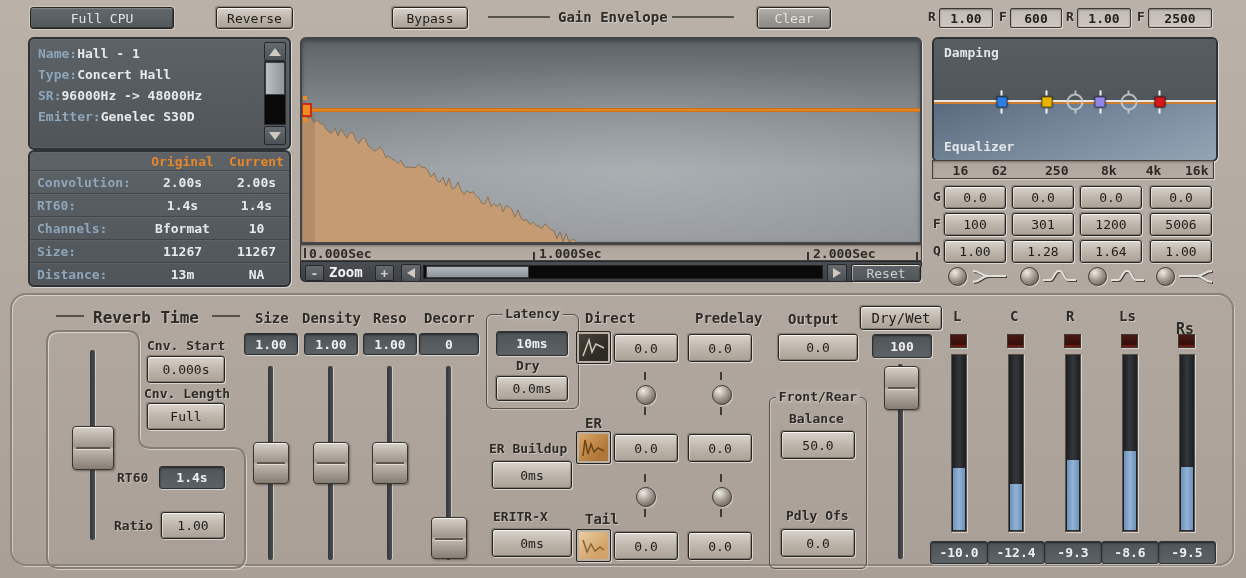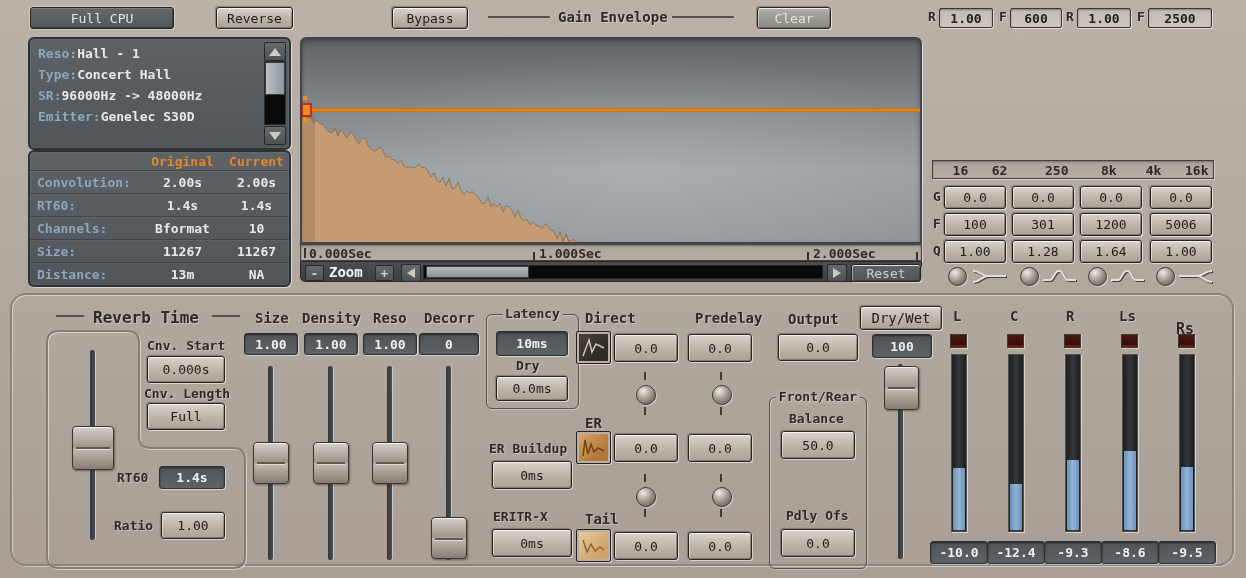--- a/index.html
+++ b/index.html
@@ -97,21 +97,21 @@
   <div class="field" style="left:939px;top:8px;width:52px;height:18px">1.00</div>
   <span class="lbl" style="left:999px;top:9px">F</span>
   <div class="field" style="left:1010px;top:8px;width:50px;height:18px">600</div>
   <span class="lbl" style="left:1066px;top:9px">R</span>
   <div class="field" style="left:1077px;top:8px;width:52px;height:18px">1.00</div>
   <span class="lbl" style="left:1137px;top:9px">F</span>
   <div class="field" style="left:1148px;top:8px;width:62px;height:18px">2500</div>
 
   <div class="panel" style="left:28px;top:37px;width:259px;height:109px">
     <div style="position:absolute;left:8px;top:4px">
-      <div class="rowtxt"><span class="bluelbl">Reso:</span><span class="whiteval">Hall - 1</span></div>
+      <div class="rowtxt"><span class="bluelbl">Name:</span><span class="whiteval">Hall - 1</span></div>
       <div class="rowtxt"><span class="bluelbl">Type:</span><span class="whiteval">Concert Hall</span></div>
       <div class="rowtxt"><span class="bluelbl">SR:</span><span class="whiteval">96000Hz -&gt; 48000Hz</span></div>
       <div class="rowtxt"><span class="bluelbl">Emitter:</span><span class="whiteval">Genelec S30D</span></div>
     </div>
 
     <div class="arrowbtn" style="right:3px;top:3px;width:20px;height:17px">
         <span class="tri-up"></span>
       </div>
     <div style="position:absolute;right:3px;top:22px;width:20px;height:62px;background:#0a0a0a;border:1px solid #2a2d30">
       <div style="position:absolute;left:0;top:0;width:100%;height:33px;background:linear-gradient(90deg,#b9c0c5,#8f979c);border:1px solid #3a3e41;box-sizing:border-box"></div>
@@ -191,20 +191,34 @@
       </div>
     <div style="position:absolute;left:122px;top:3px;width:400px;height:14px;background:#0a0a0a;border:1px solid #222;box-sizing:border-box">
       <div style="position: absolute; top: 0px; height: 100%; background: linear-gradient(rgb(178, 185, 190), rgb(141, 148, 153)); border: 1px solid rgb(58, 62, 65); box-sizing: border-box; left: 0.5%; width: 26%;"></div>
     </div>
     <div class="arrowbtn" style="left:526px;top:2px;width:18px;height:16px">
         <span class="tri-right"></span>
       </div>
     <div class="btn gray" style="left:550px;top:2px;width:68px;height:16px;background:linear-gradient(180deg,#5f6468,#50555a);color:#cdd0d2;font-size:13px">Reset</div>
   </div>
 
+  <div class="panel" style="left:932px;top:37px;width:282px;height:121px;overflow:hidden">
+    <div style="position:absolute;left:0;top:0;width:100%;height:52%;background:linear-gradient(180deg,#585d61,#51565a)"></div>
+    <div style="position:absolute;left:0;top:52%;width:100%;height:48%;background:linear-gradient(160deg,#5a6a7e,#7c8fa1 60%,#93a5b4)"></div>
+    <span style="position:absolute;left:10px;top:6px;color:#e2e6e9;font-weight:bold;font-size:13px">Damping</span>
+    <span style="position:absolute;left:10px;bottom:6px;color:#e2e6e9;font-weight:bold;font-size:13px">Equalizer</span>
+    <div style="position:absolute;left:0;top:calc(52% - 2px);width:100%;height:2px;background:#e8eaec"></div>
+    <div style="position:absolute;left:0;top:52%;width:100%;height:2px;background:#cf7d2c"></div>
+    <span class="eqp" style="top: 52%; left: 24%; background: rgb(47, 125, 224);"></span>
+    <span class="eqp" style="top: 52%; left: 40%; background: rgb(232, 180, 0);"></span>
+    <span class="eqg" style="top: 52%; left: 50%;"></span>
+    <span class="eqp" style="top: 52%; left: 59%; background: rgb(143, 134, 232);"></span>
+    <span class="eqg" style="top: 52%; left: 69%;"></span>
+    <span class="eqp" style="top: 52%; left: 80%; background: rgb(212, 23, 23);"></span>
+  </div>
 
   <div class="strip" style="left:932px;top:160px;width:282px;height:19px;box-sizing:border-box">
     <span class="lbl" style="top: 2px; text-shadow: none; left: 7%;">16</span>
     <span class="lbl" style="top: 2px; text-shadow: none; left: 21%;">62</span>
     <span class="lbl" style="top: 2px; text-shadow: none; left: 40%;">250</span>
     <span class="lbl" style="top: 2px; text-shadow: none; left: 60%;">8k</span>
     <span class="lbl" style="top: 2px; text-shadow: none; left: 76%;">4k</span>
     <span class="lbl" style="top: 2px; text-shadow: none; left: 90%;">16k</span>
   </div>
 

